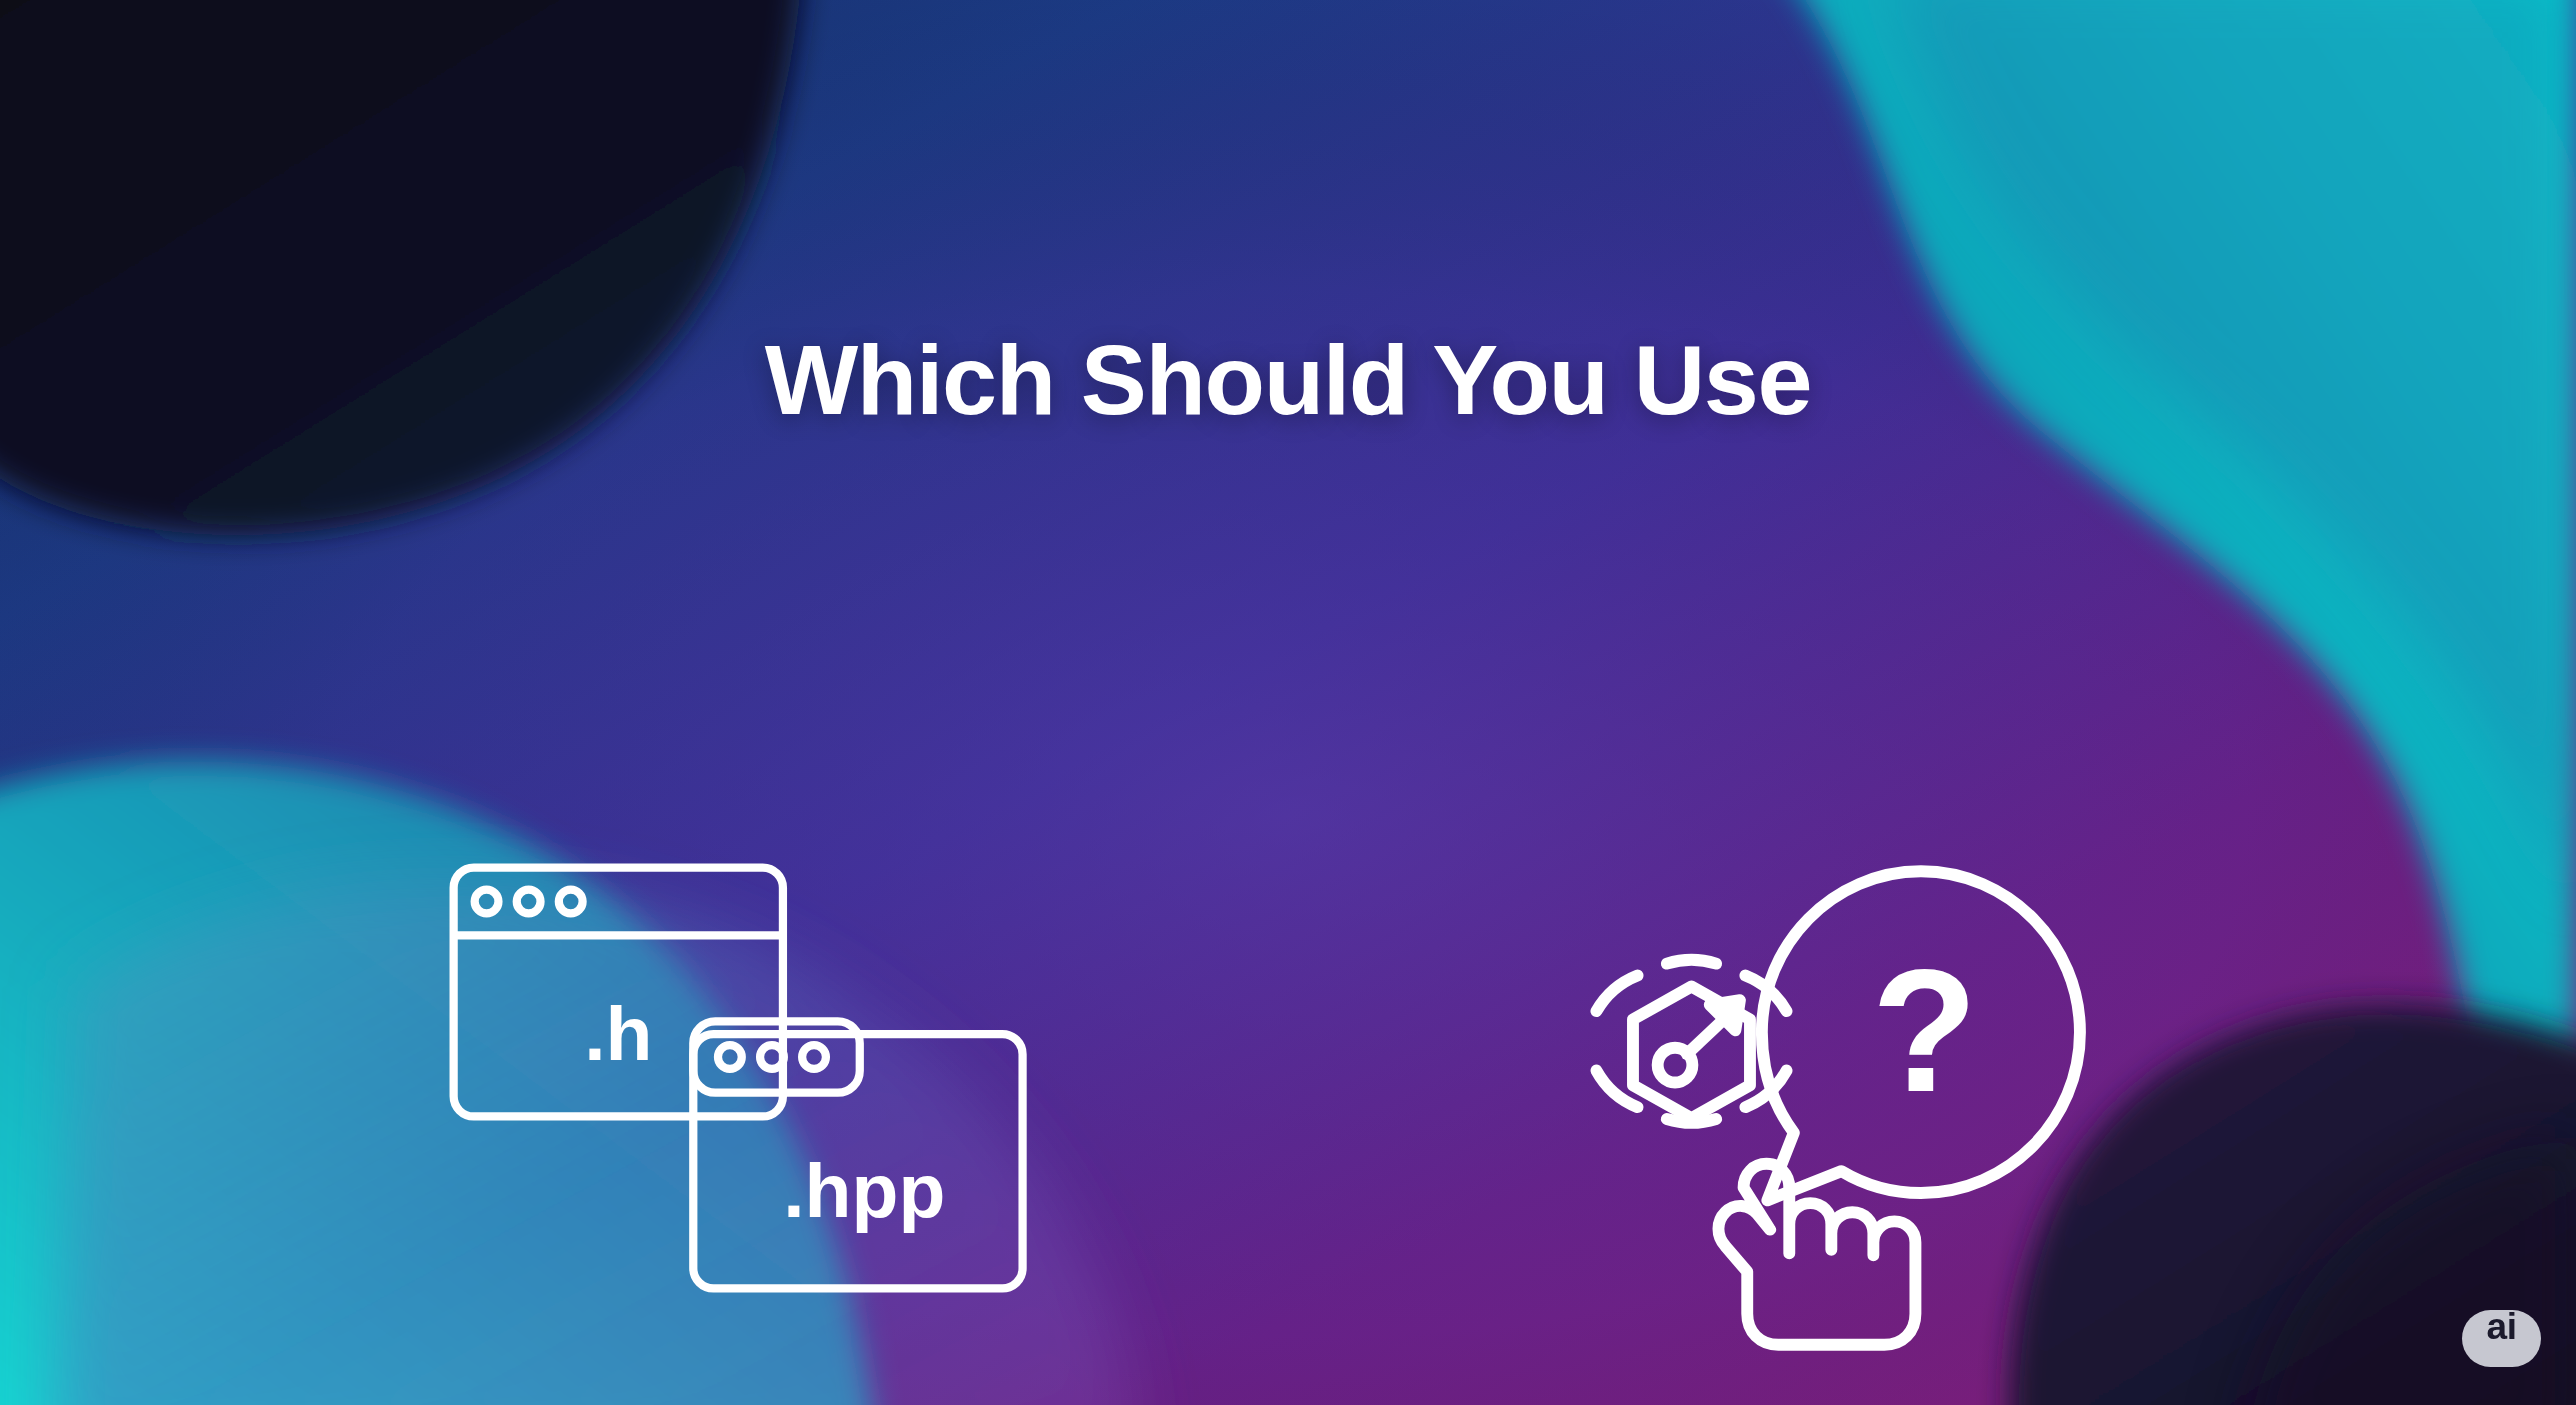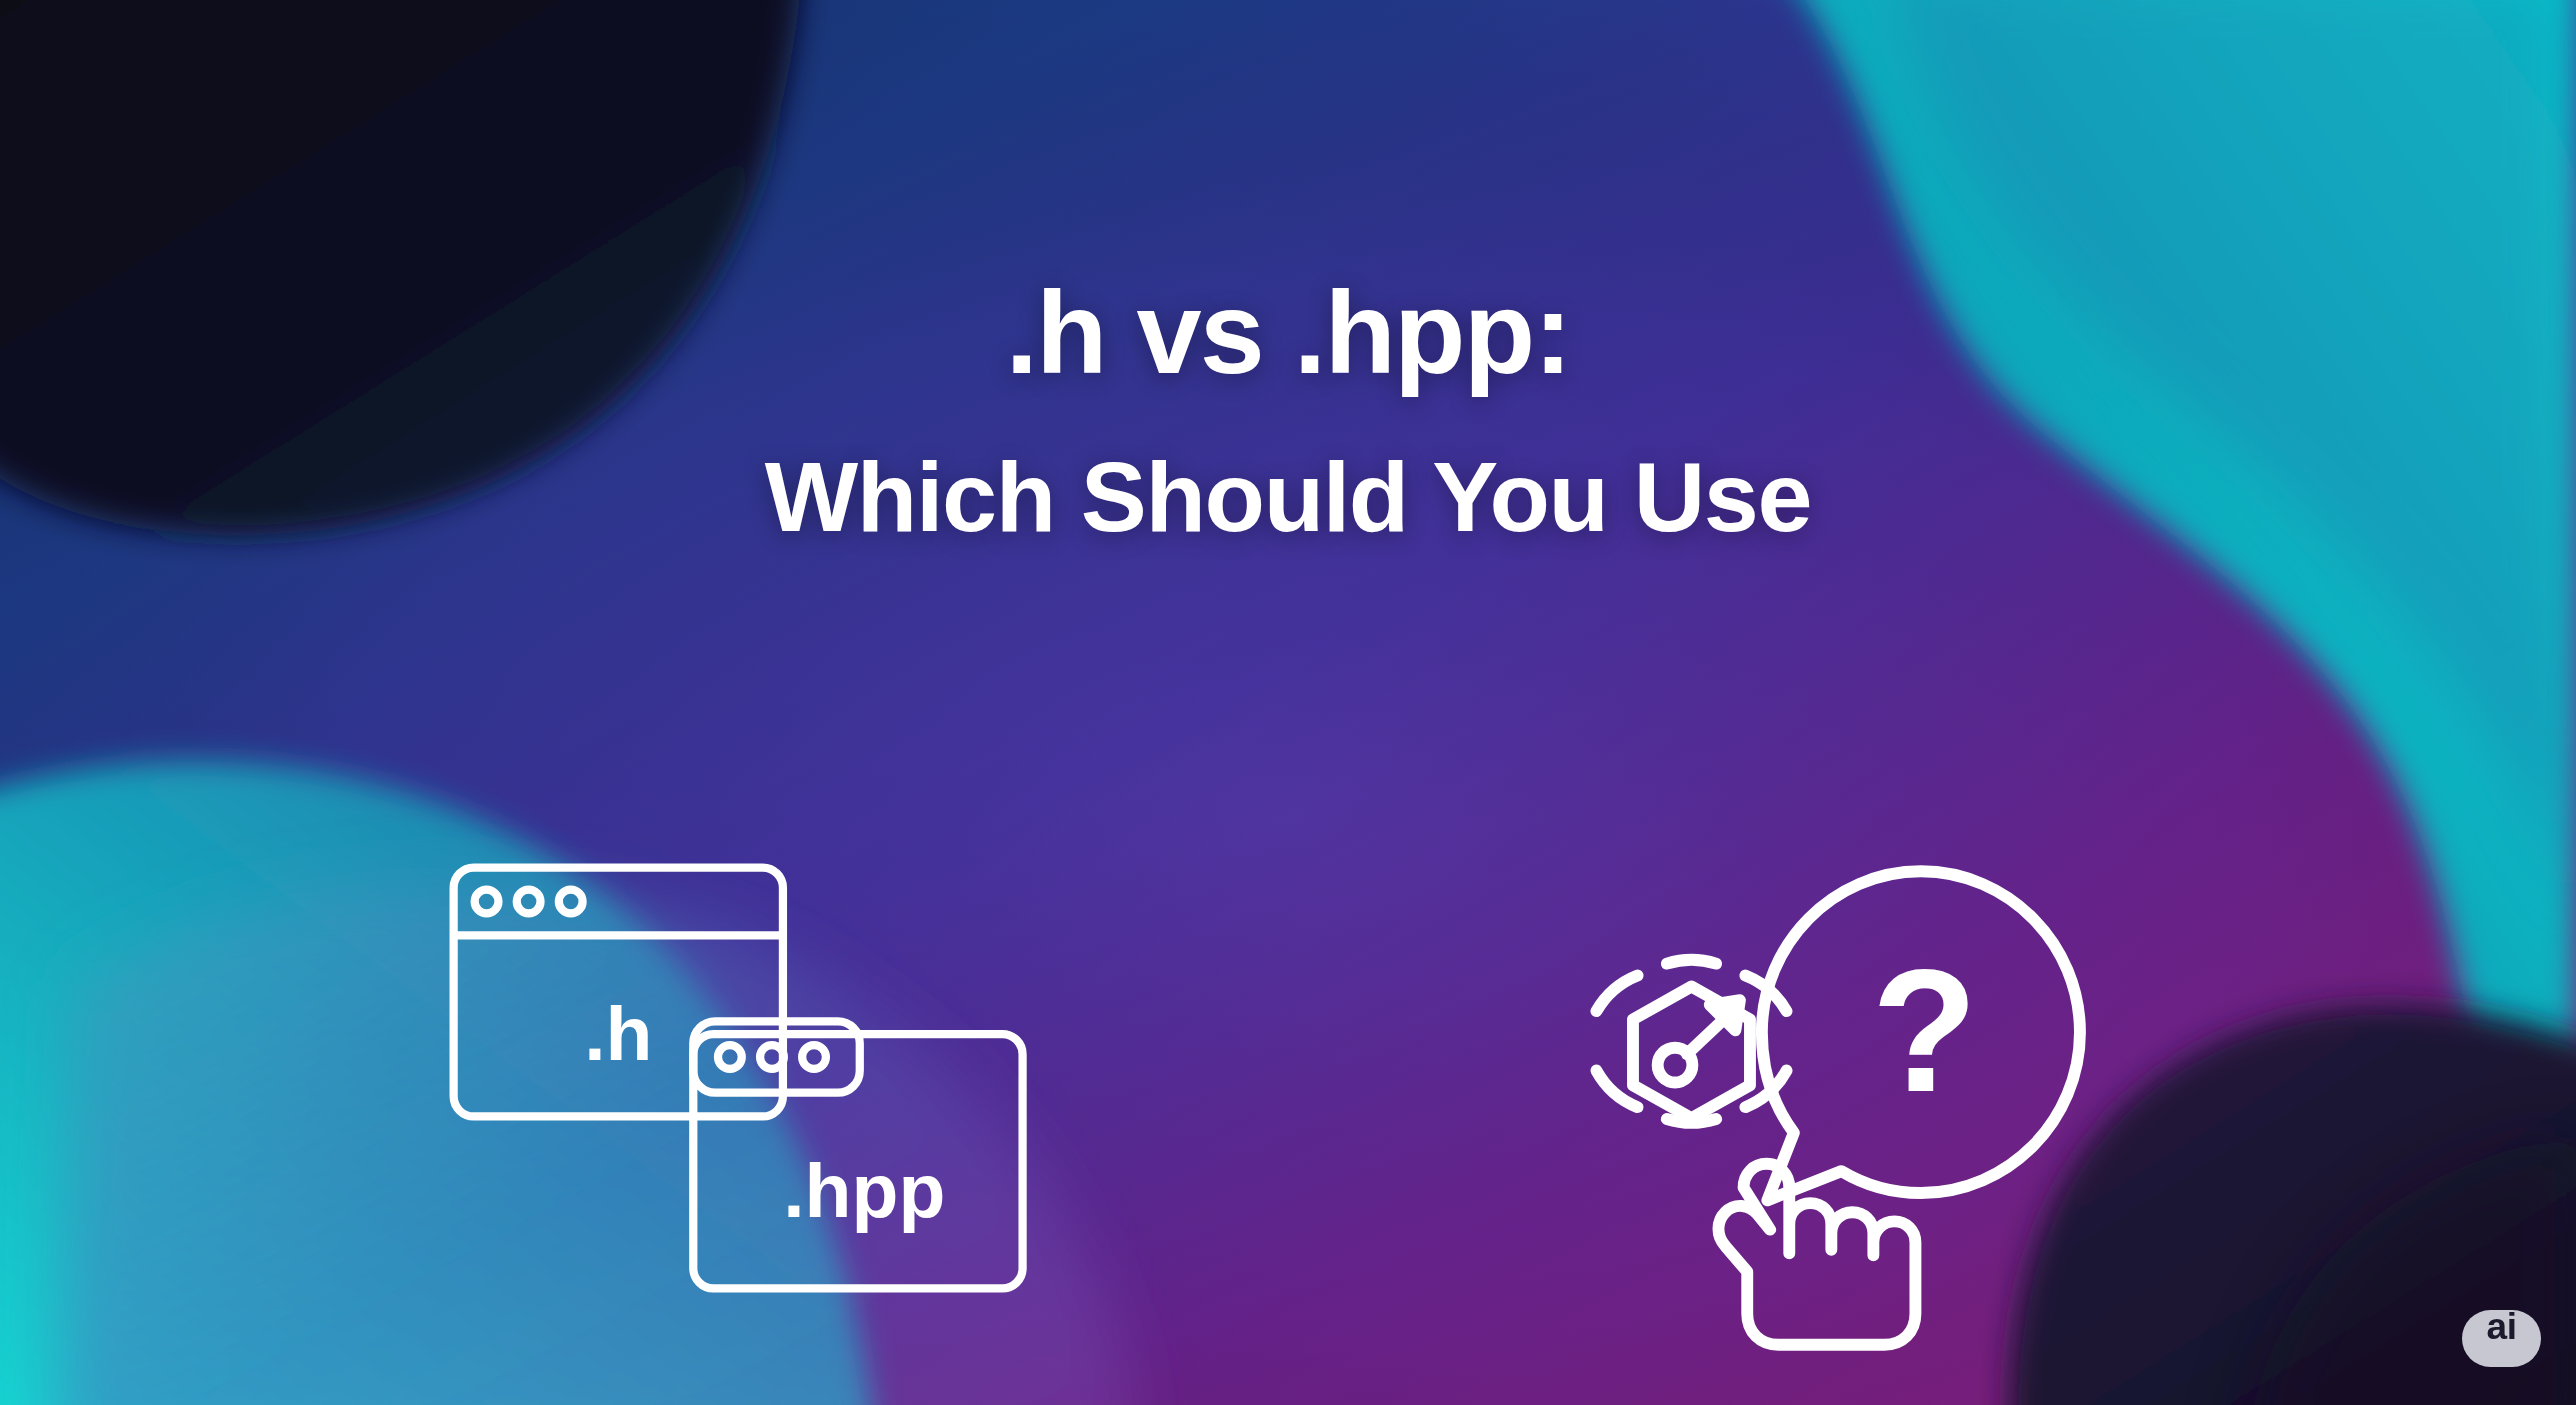--- a/index.html
+++ b/index.html
@@ -184,21 +184,20 @@
 
     <path fill="url(#gDarkBR)" filter="url(#softBlur)" d="M2200,1600
              C2180,1400 2250,1220 2420,1140
              C2560,1074 2720,1090 2880,1160
              L2880,1600 Z"></path>
 
     <path fill="#120c20" opacity="0.55" filter="url(#bigBlur)" d="M2450,1600 C2480,1400 2600,1280 2816,1240 L2816,1600 Z"></path>
   </svg>
 
   <div id="text-block">
-    <div id="hero-title">.h vs .hpp:</div>
     <div id="hero-subtitle">
       <span class="sub-line">Which Should You Use</span>
     </div>
   </div>
 
   <div id="file-icons">
     <svg class="icon-svg" width="622" height="476" viewBox="0 0 680 520">
 
       <g>
         <rect x="16" y="18" width="360" height="272" rx="22" ry="22" fill="none" stroke="#ffffff" stroke-width="9"></rect>

